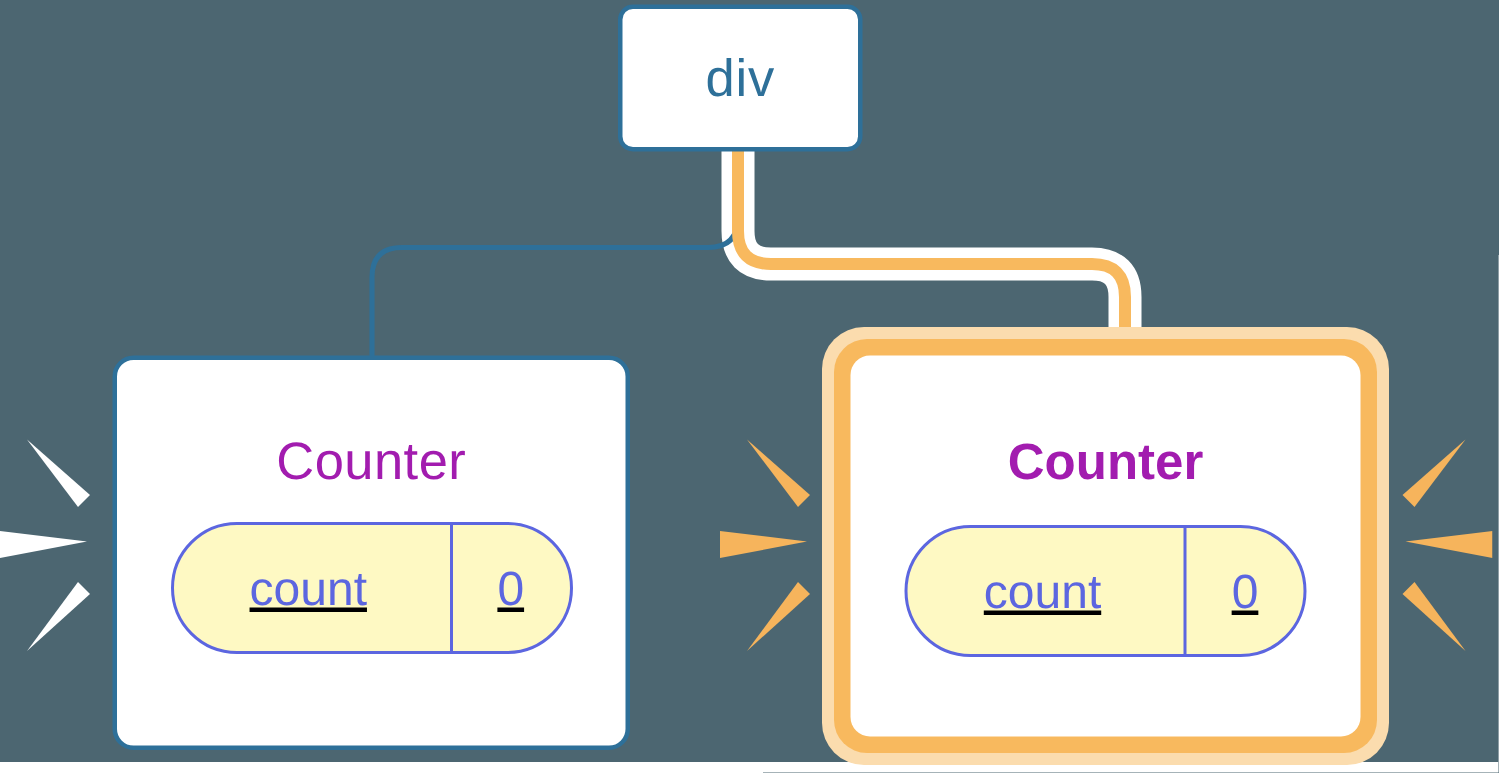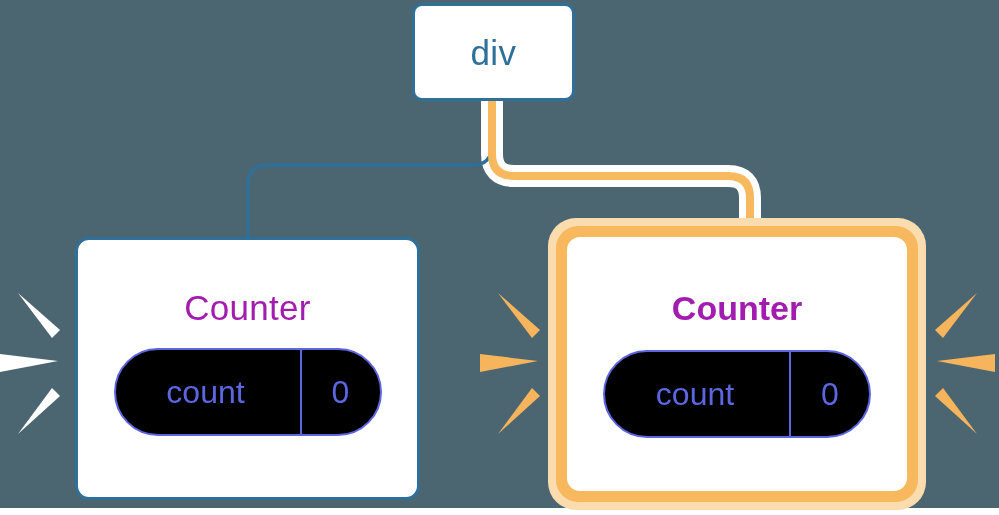--- a/index.html
+++ b/index.html
@@ -114,21 +114,22 @@
     letter-spacing: 0px;
   }
   
   .pill {
     display: flex;
     align-items: stretch;
     border: 2px solid #5c66e0;
     border-radius: 999px;
     box-sizing: border-box;
     overflow: hidden;
-    background: #000000;
+    background: #fef9c3;
+    text-decoration: underline;
   }
   .card-left .pill {
     width: 268px;
     height: 88px;
     margin-top: 23px;
   }
   .card-right .pill {
     width: 268px;
     height: 88px;
     margin-top: 25px;

